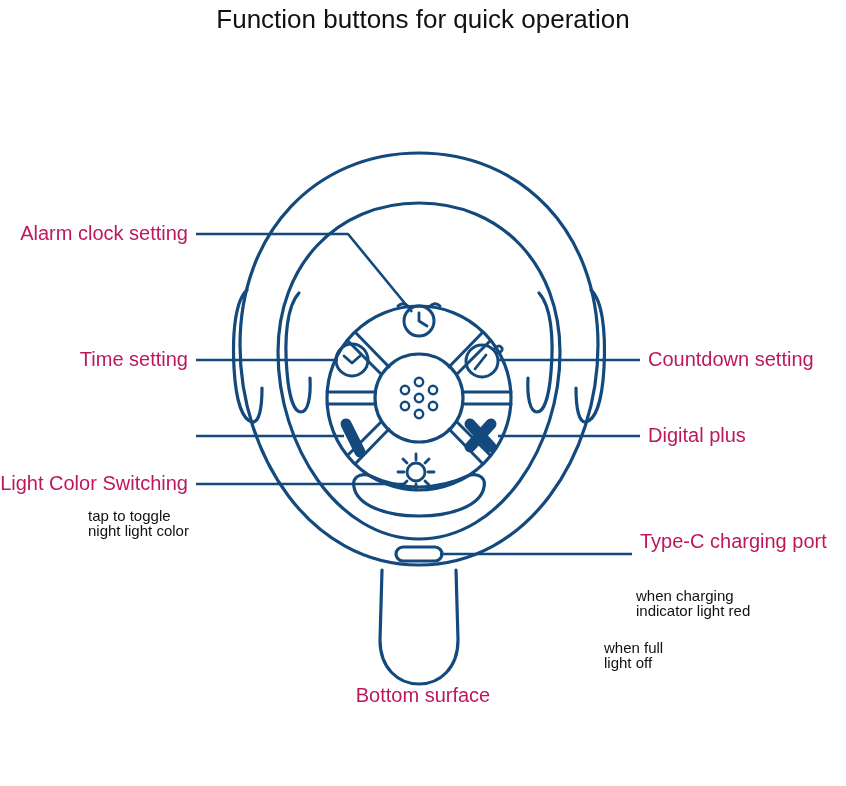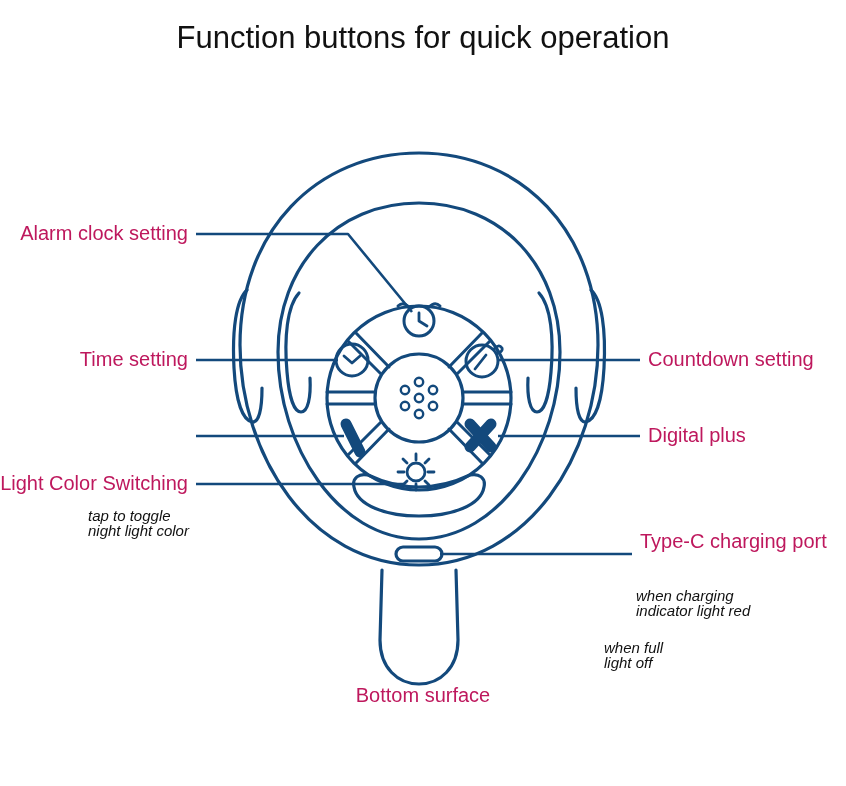--- a/index.html
+++ b/index.html
@@ -19,28 +19,27 @@
     line-height:22px;
     color:#be185d;
     white-space:nowrap;
   }
   .sub{
     position:absolute;
     font-size:15px;
     line-height:15px;
     color:#111;
     white-space:nowrap;
-    font-style:italic;
   }
   .sub span{display:block;}
   #title{
     position:absolute;
-    left:0;top:20px;width:846px;
+    left:0;top:4px;width:846px;
     text-align:center;
-    font-size:31px;
+    font-size:26px;
     color:#111;
   }
   .r{text-align:right;}
 </style>
 </head>
 <body>
 
 <div id="stage">
 
   <div id="title">Function buttons for quick operation</div>

